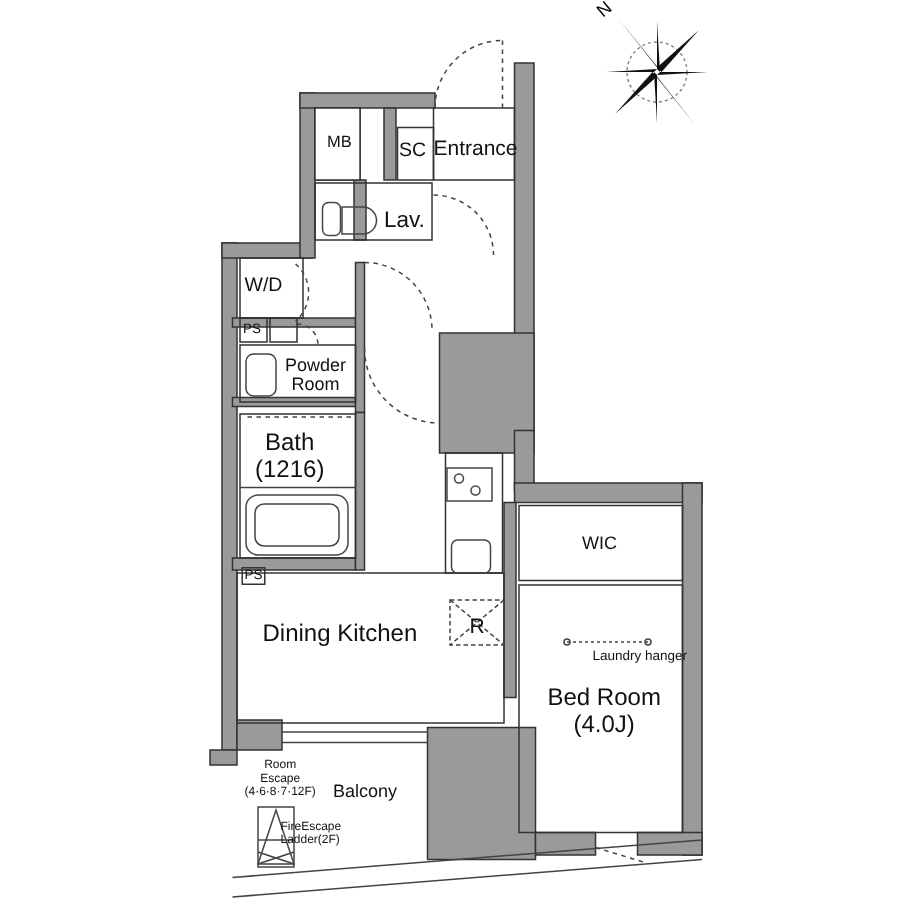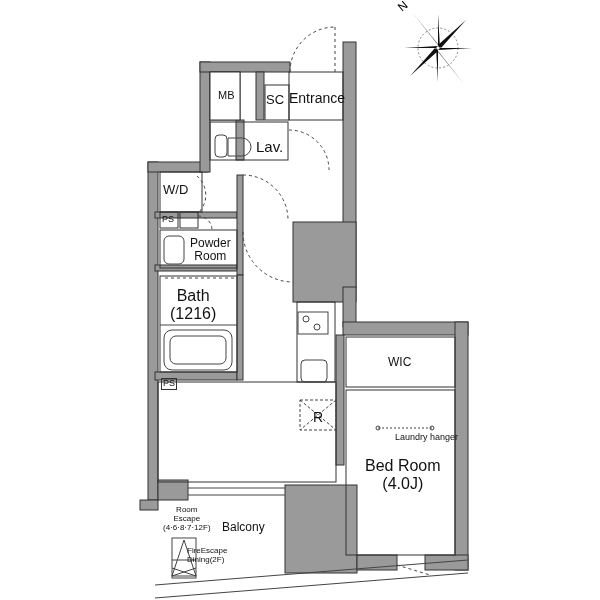--- a/index.html
+++ b/index.html
@@ -141,30 +141,31 @@
 <div class="lbl" style="left:190px;top:237px;font-size:12px;">
   <span>Powder</span>
   <span>Room</span>
 </div>
 <div class="lbl" style="left:170px;top:287px;font-size:16px;">
   <span>Bath</span>
   <span>(1216)</span>
 </div>
 <div class="lbl" style="left:161px;top:378px;font-size:9px;border:1px solid #333;padding:0 1px;">PS</div>
 <div class="lbl" style="left:175px;top:414px;font-size:16px;">
+  <span>Dining Kitchen</span>
 </div>
 <div class="lbl" style="left:313px;top:410px;font-size:14px;">R</div>
 <div class="lbl" style="left:388px;top:356px;font-size:12px;">WIC</div>
 <div class="lbl" style="left:372px;top:433px;font-size:9px;padding-left:23px;">Laundry hanger</div>
 <div class="lbl" style="left:365px;top:457px;font-size:16px;">
   <span>Bed Room</span>
   <span>(4.0J)</span>
 </div>
 <div class="lbl" style="left:222px;top:521px;font-size:12px;">Balcony</div>
 <div class="lbl" style="left:163px;top:506px;font-size:8px;">
   <span>Room</span>
   <span>Escape</span>
   <span>(4·6·8·7·12F)</span>
 </div>
 <div class="lbl" style="left:187px;top:547px;font-size:8px;text-align:left;">
   <span>FireEscape</span>
-  <span>Dining(2F)</span>
+  <span>Ladder(2F)</span>
 </div>
 
 </body></html>

